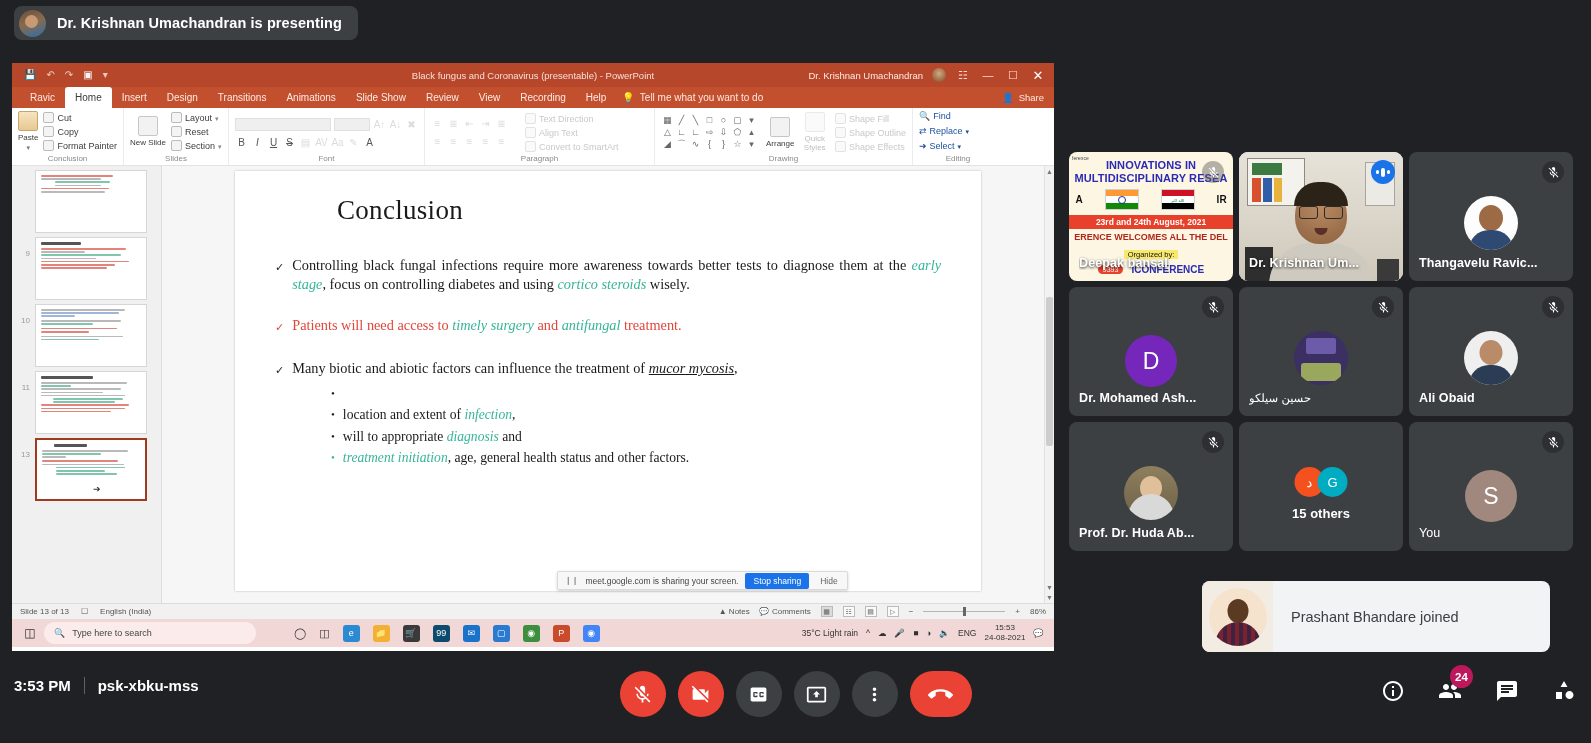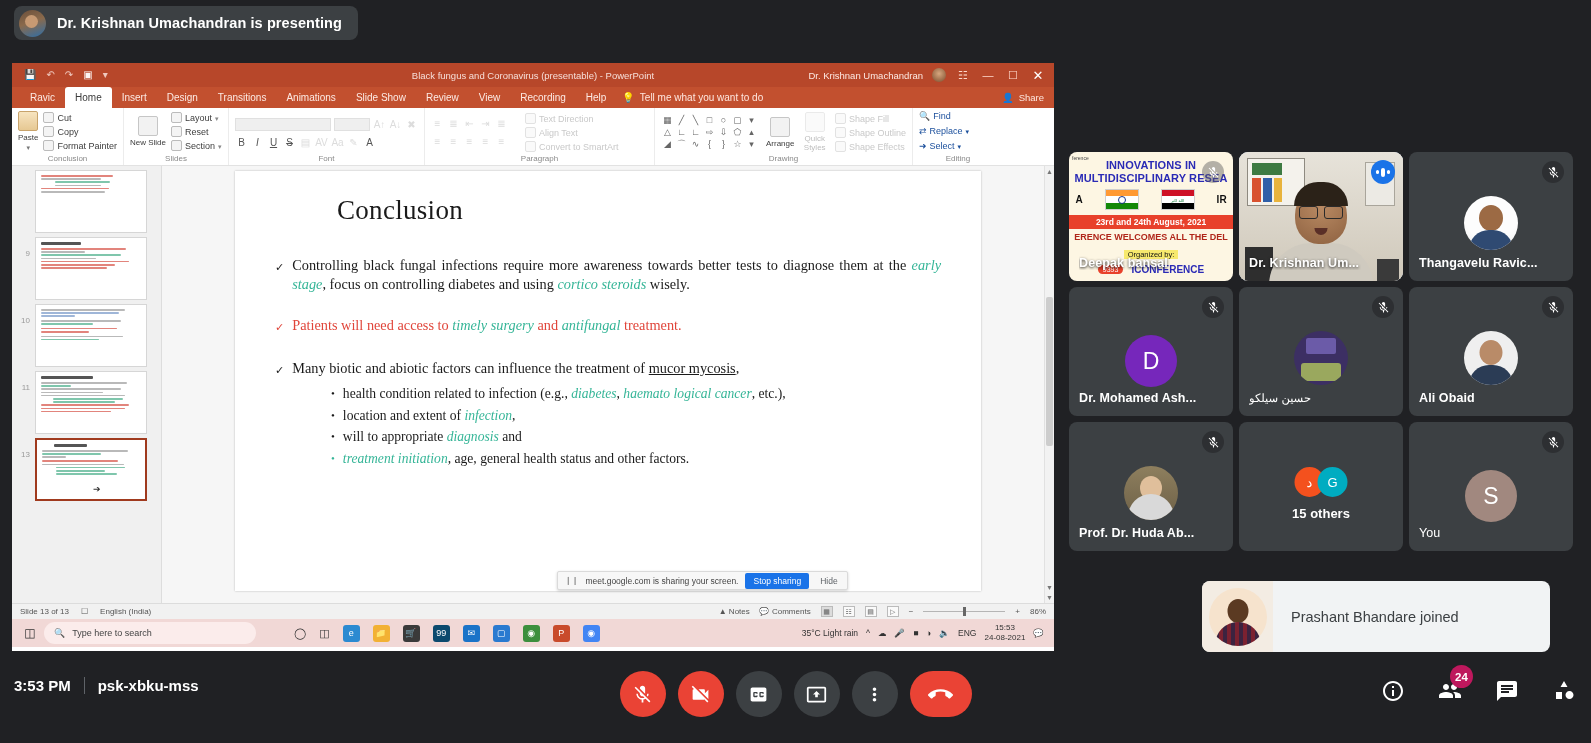--- a/index.html
+++ b/index.html
@@ -133,21 +133,21 @@
   }
   .slide h1{ font-size:27px; font-weight:400; margin-left:62px; margin-bottom:30px;
     letter-spacing:.3px; }
   .bl-row{ display:flex; gap:8px; margin-bottom:12px; font-size:14.3px; line-height:19px;}
   .chk{ flex:0 0 auto; font-size:11px; padding-top:2px;}
   .chk.red{ color:#e0453a;}
   .just{ text-align:justify;}
   .i{ font-style:italic;}
   .gr{ color:#35b597;}
   .rd{ color:#e0453a;}
-  .ul{ text-decoration:underline; }
+  .ul{ text-decoration:underline; font-style:italic;}
   .sub{ margin-left:56px; font-size:13.6px; line-height:19.5px;}
   .sub li{ list-style:none; display:flex; gap:8px; margin-bottom:2px;}
   .dot{ font-size:11px; line-height:19px;}
   .dot.gr{ color:#35b597;}
 
   
   .v-scroll{ position:absolute; right:0; top:0; width:10px; bottom:0; background:#f2f2f2;
     border-left:1px solid #e1e1e1;}
   .v-scroll .thumbbar{ position:absolute; left:1px; right:1px; top:30%; height:34%;
     background:#cdcdcd; border-radius:2px;}
@@ -676,21 +676,20 @@
         </div>
 
         <div class="bl-row" style="margin-top:22px;margin-bottom:4px">
           <span class="chk">✓</span>
           <span id="b3"><span>Many biotic and abiotic factors can influence the treatment of </span><span class="ul">mucor mycosis</span><span>,</span></span>
         </div>
 
         <ul class="sub" id="subs">
             <li>
               <span class="dot ">•</span>
-              <span><span>health condition related to infection (e.g., </span><span class="gr i">diabetes</span><span>, </span><span class="gr i">haemato logical cancer</span><span>, etc.),</span></span>
             </li>
             <li>
               <span class="dot ">•</span>
               <span><span>location and extent of </span><span class="gr i">infection</span><span>,</span></span>
             </li>
             <li>
               <span class="dot ">•</span>
               <span><span>will to appropriate </span><span class="gr i">diagnosis</span><span> and</span></span>
             </li>
             <li>

